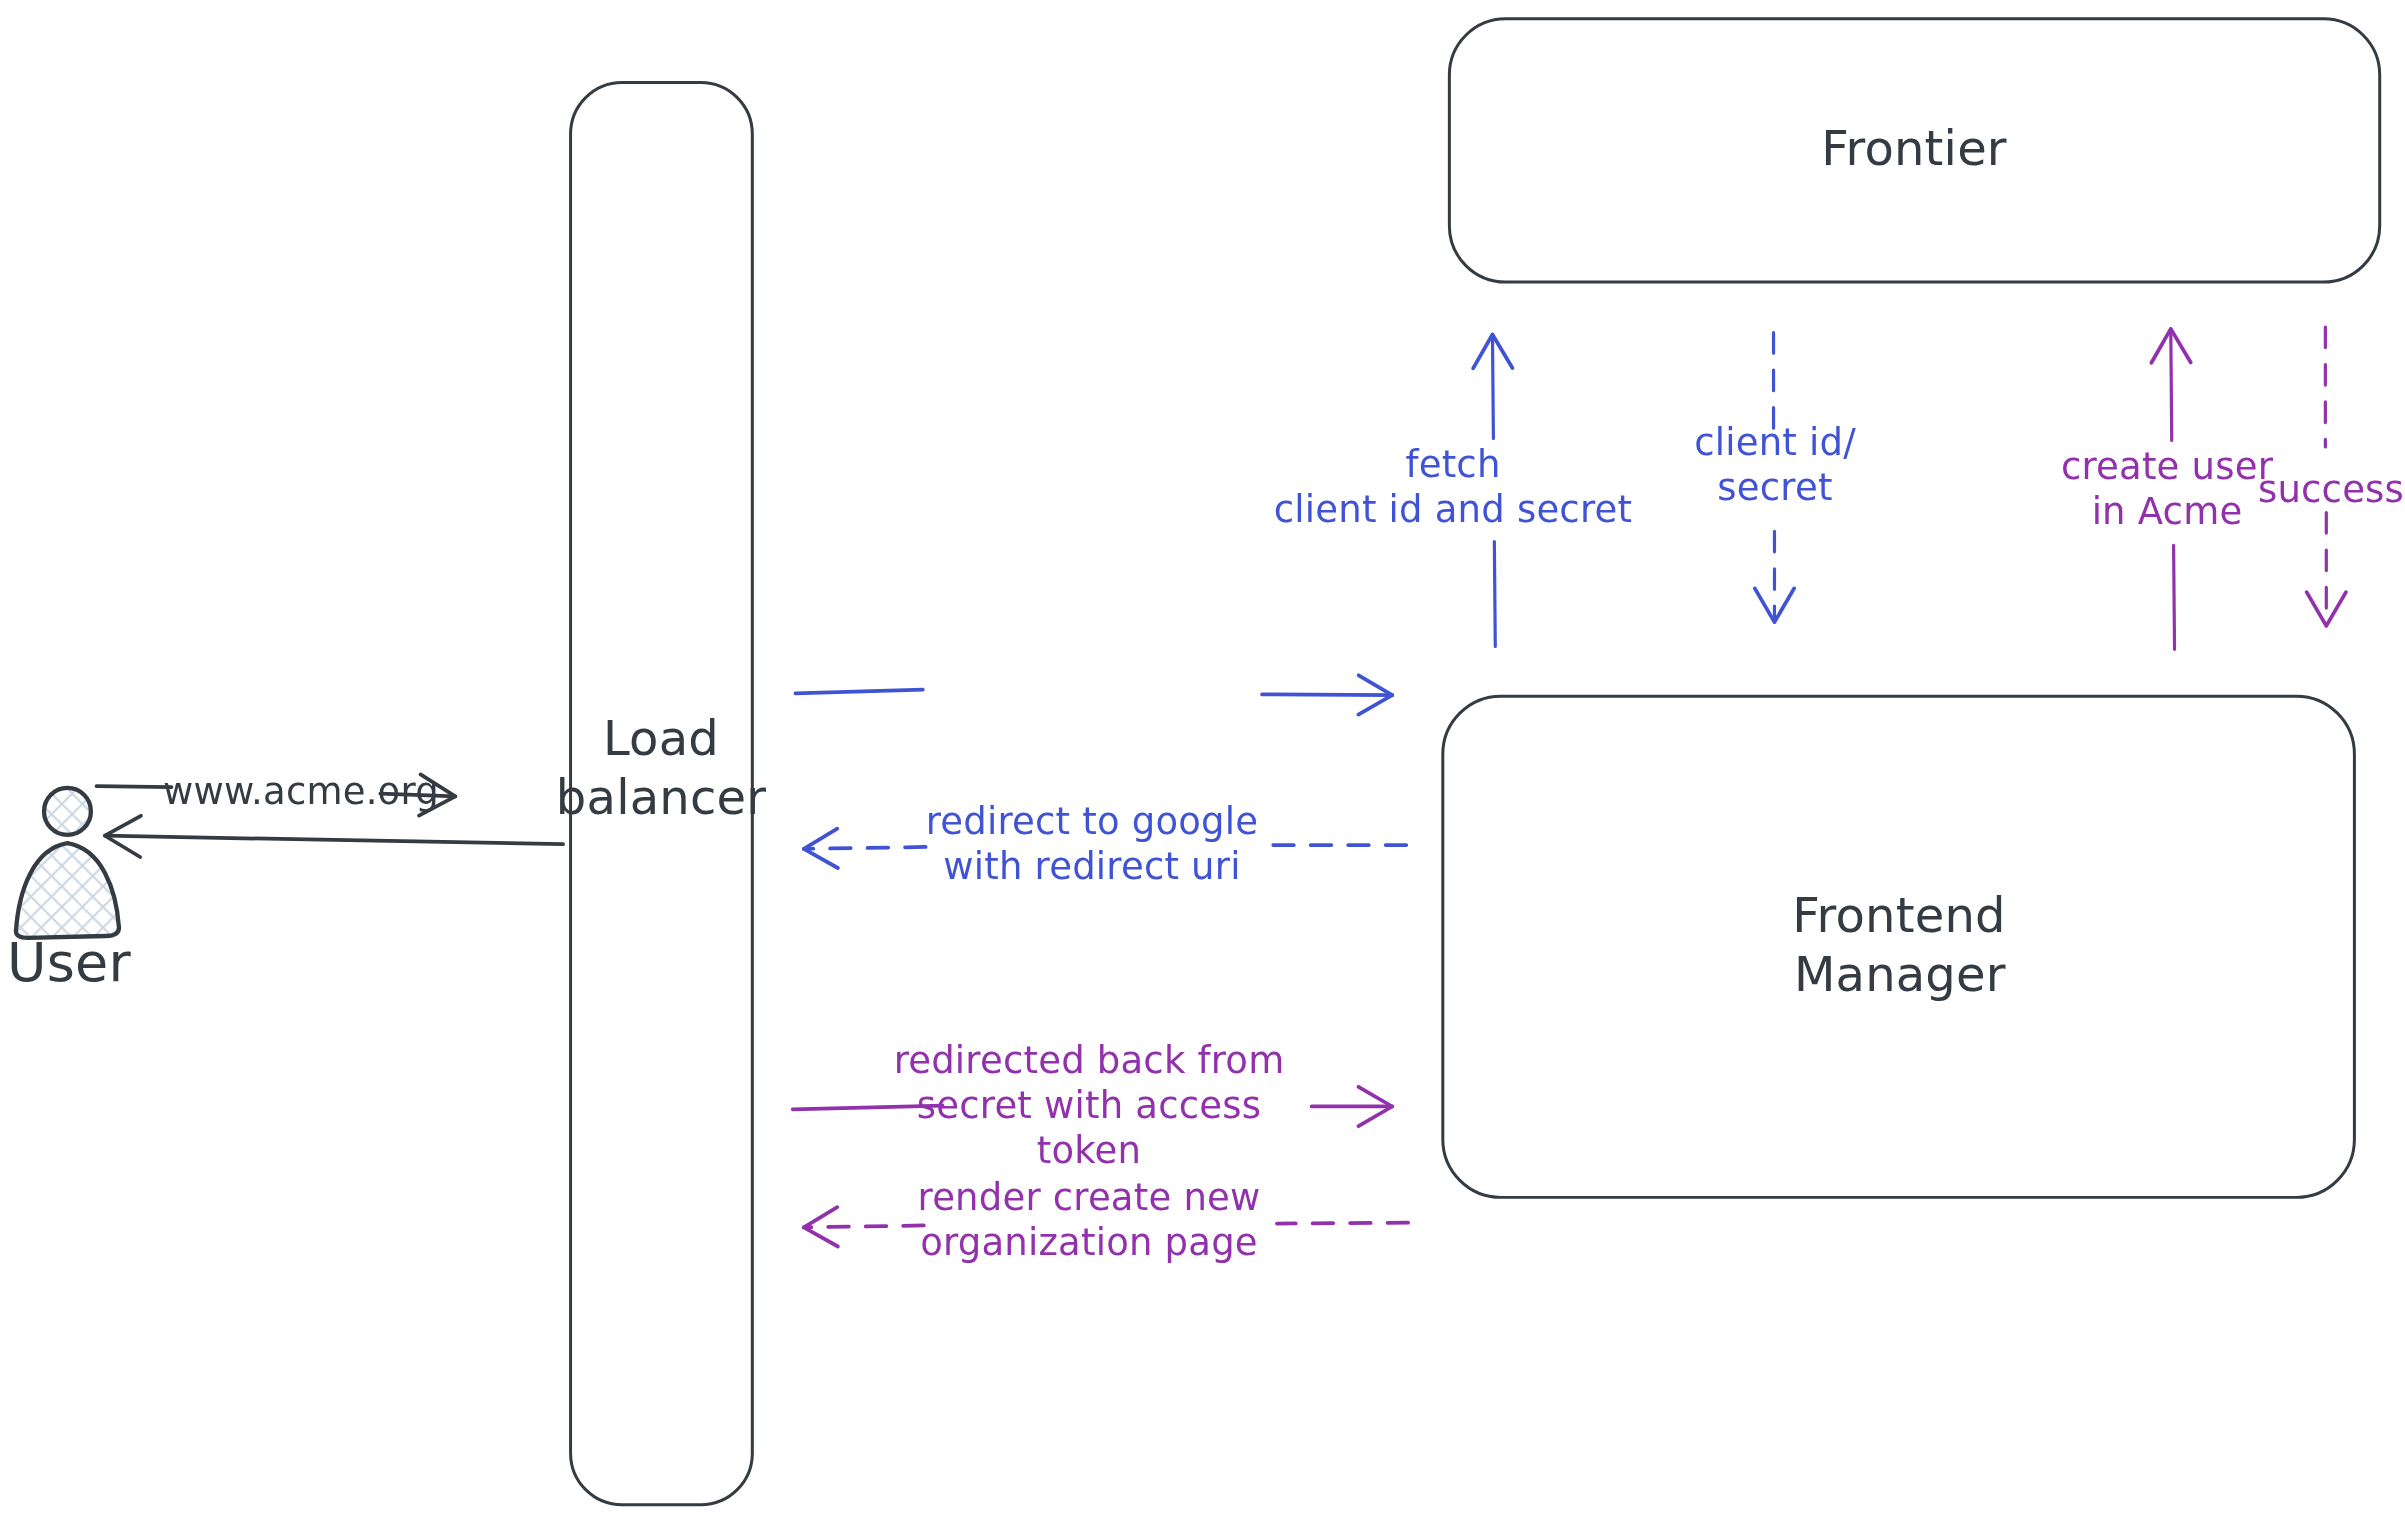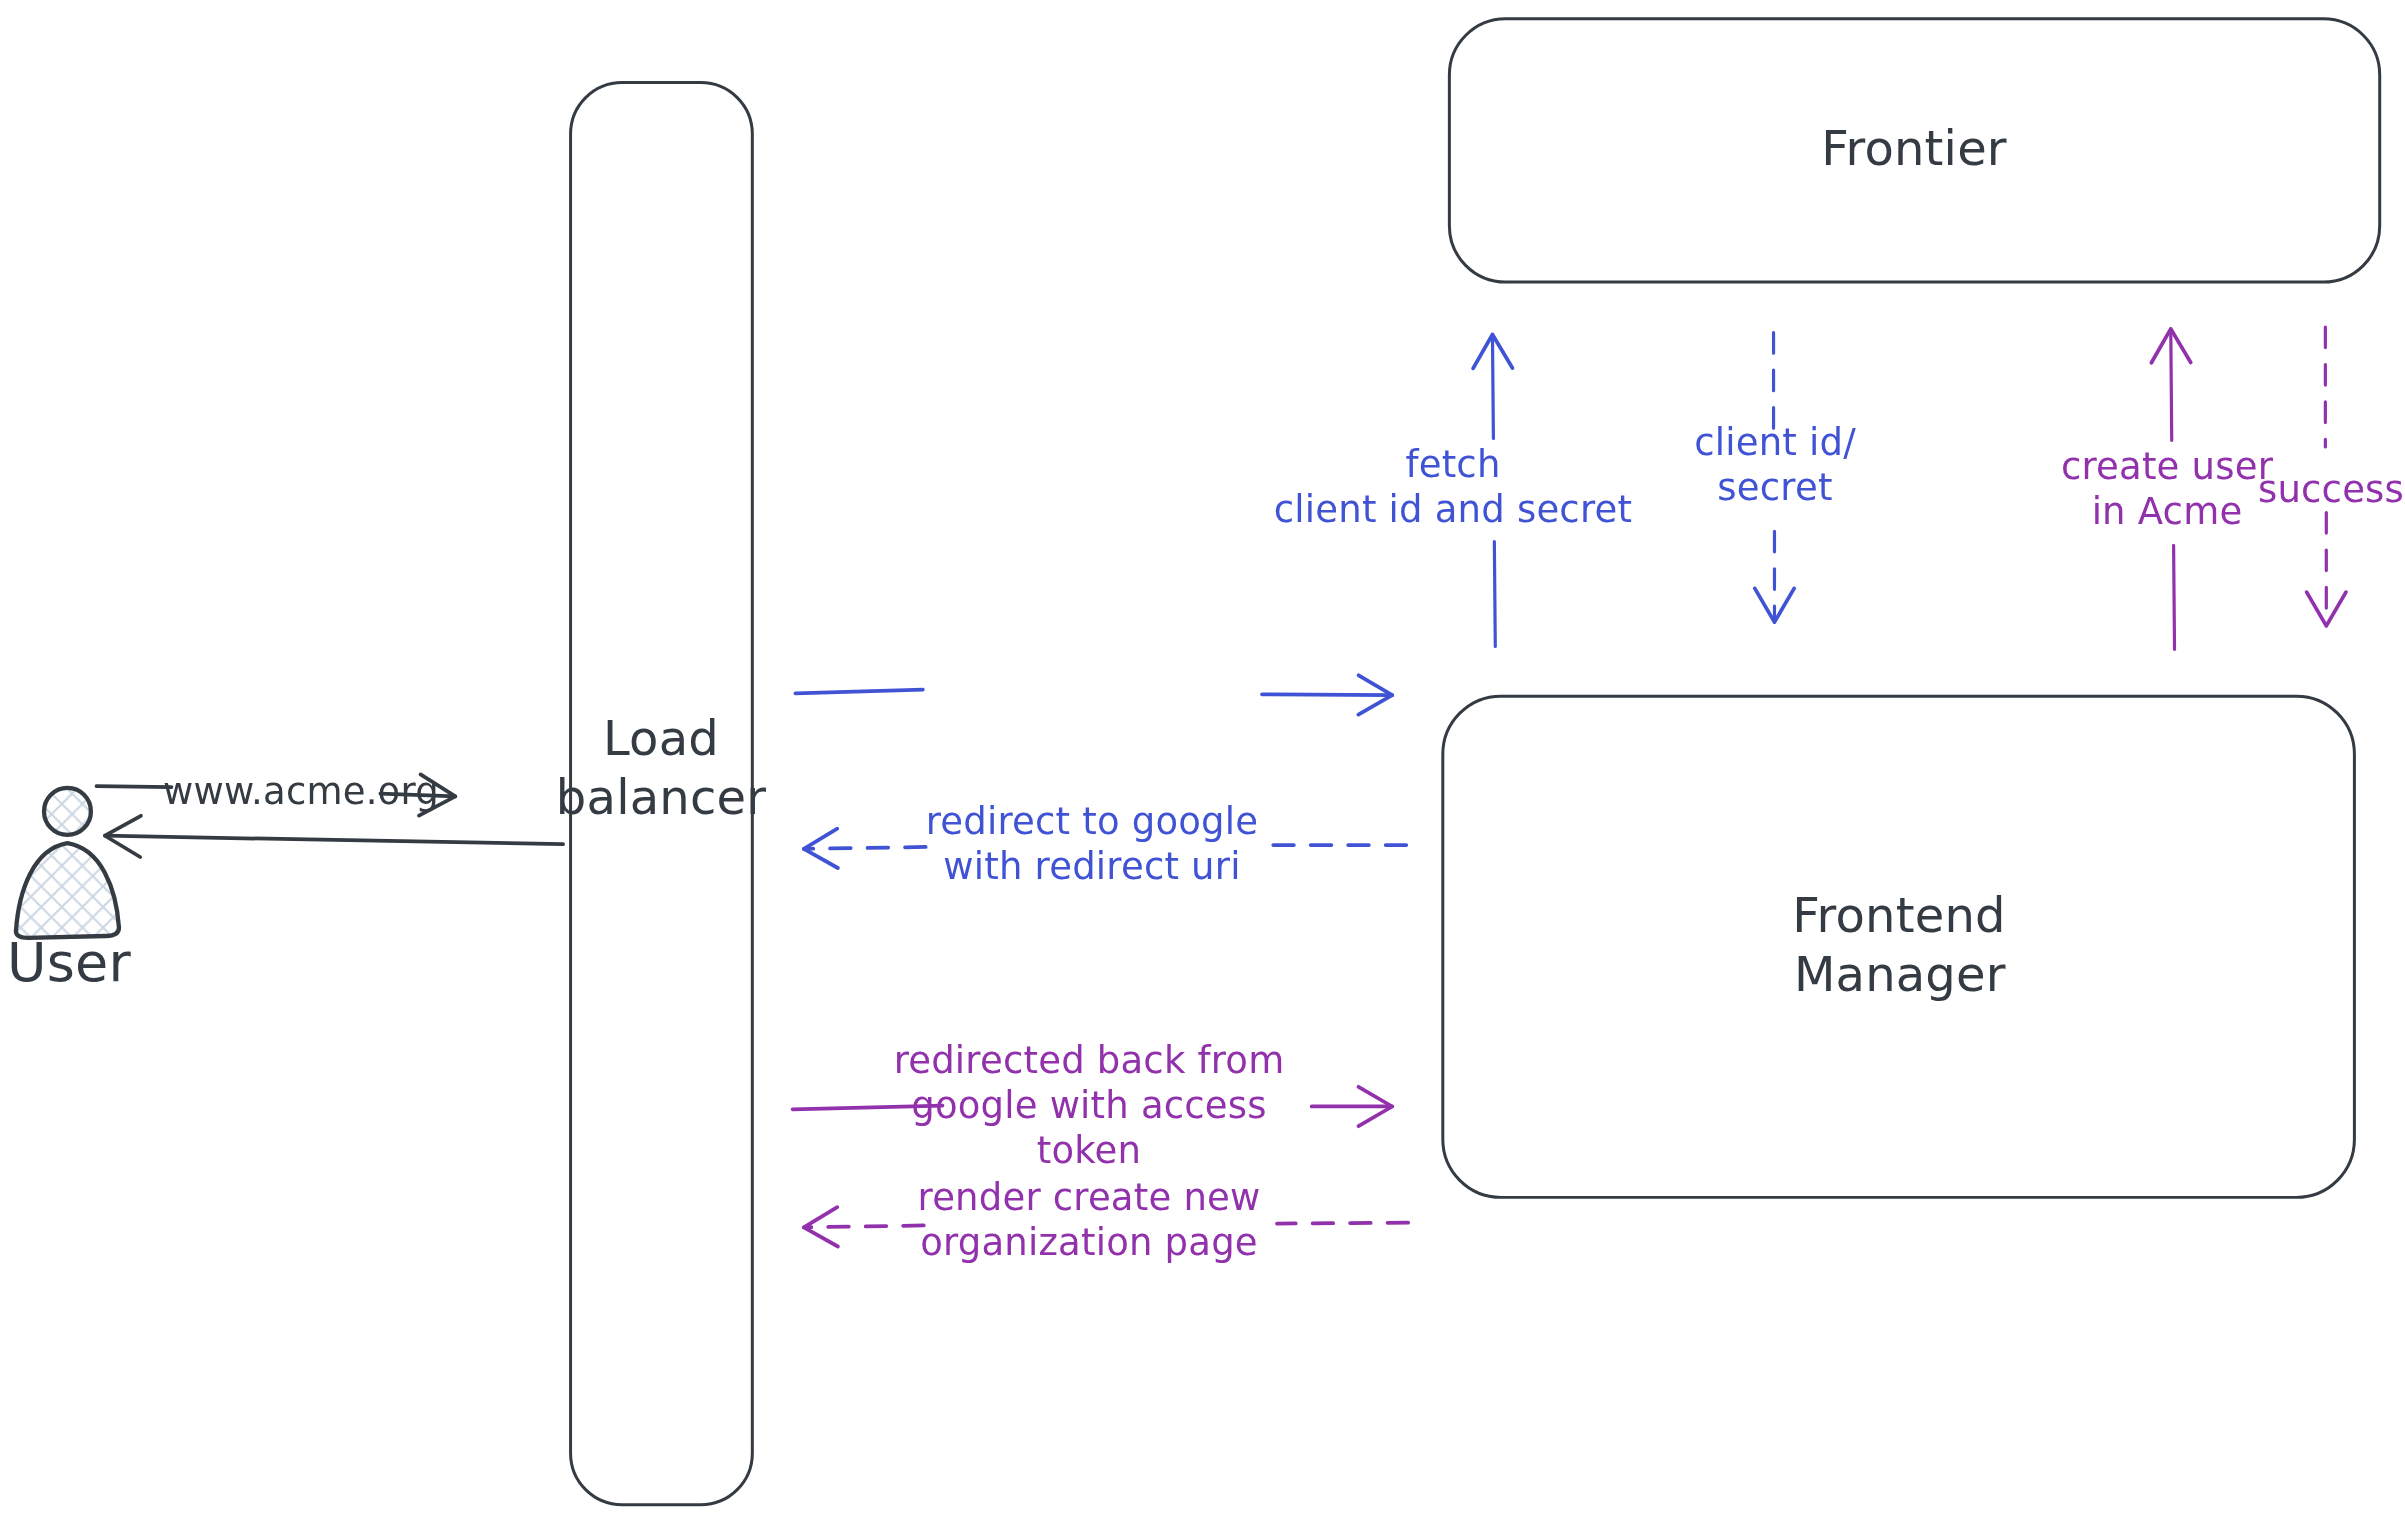--- a/index.html
+++ b/index.html
@@ -129,19 +129,19 @@
   <div class="lbl c-blue fs-edge" style="left:1092px;top:844px;">redirect to google
 with redirect uri</div>
   <div class="lbl c-blue fs-edge" style="left:1453px;top:487px;">fetch
 client id and secret</div>
   <div class="lbl c-blue fs-edge" style="left:1775px;top:465px;">client id/
 secret</div>
   <div class="lbl c-purple fs-edge" style="left:2167px;top:489px;">create user
 in Acme</div>
   <div class="lbl c-purple fs-edge" style="left:2331px;top:490px;">success</div>
   <div class="lbl c-purple fs-edge" style="left:1089px;top:1106px;">redirected back from
-google with access
+secret with access
 token</div>
   <div class="lbl c-purple fs-edge" style="left:1089px;top:1220px;">render create new
 organization page</div>
 
 </div>
 
 
 </body></html>

